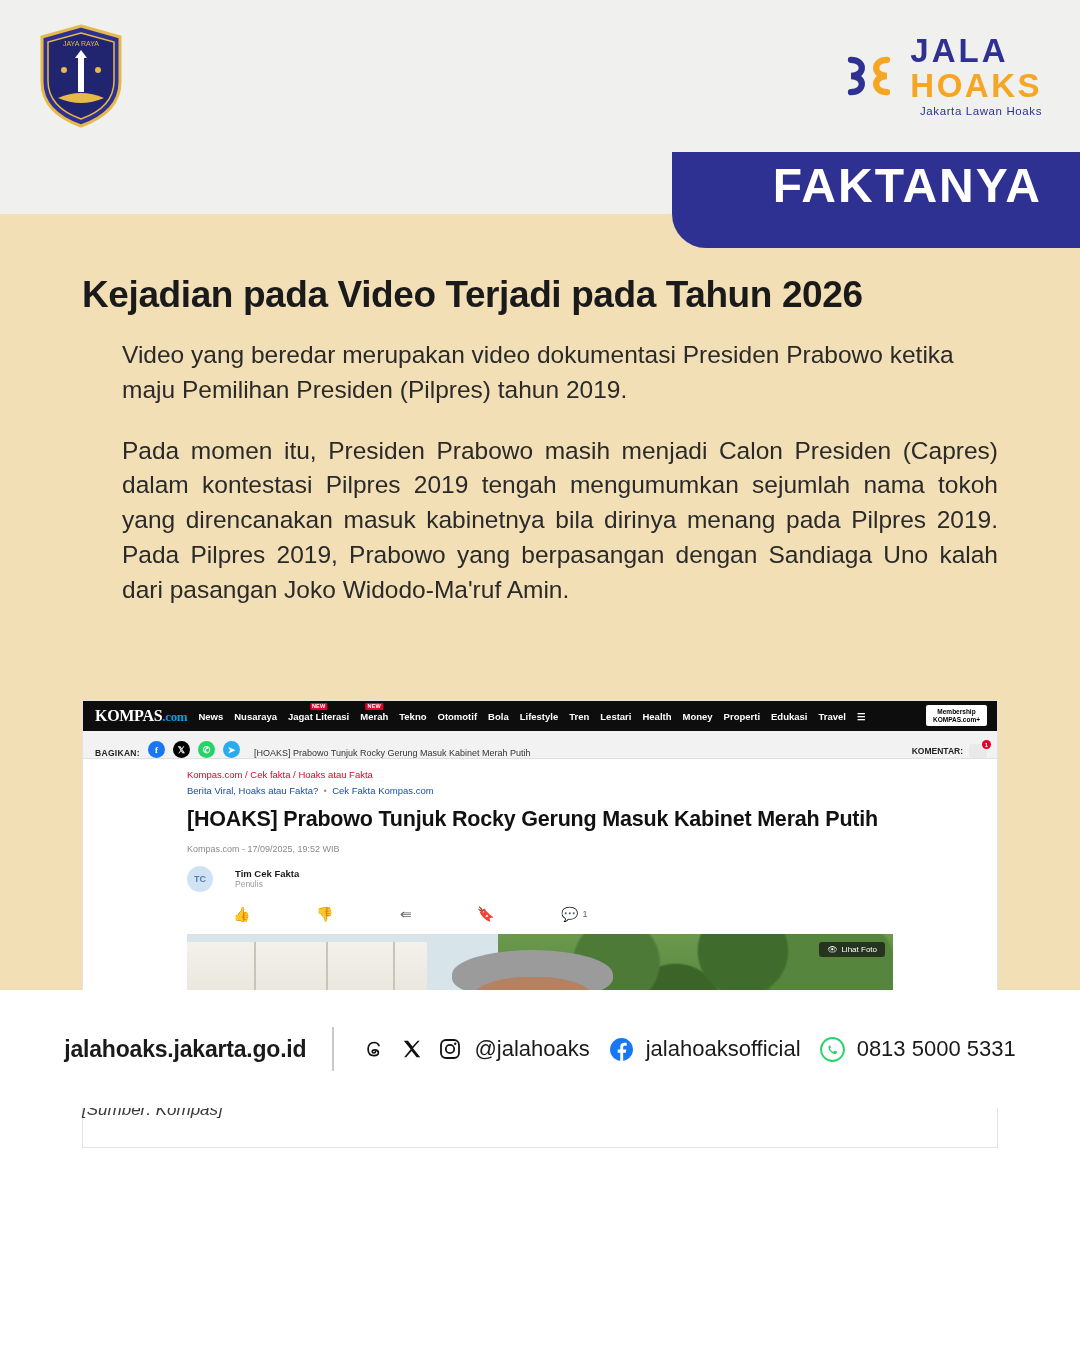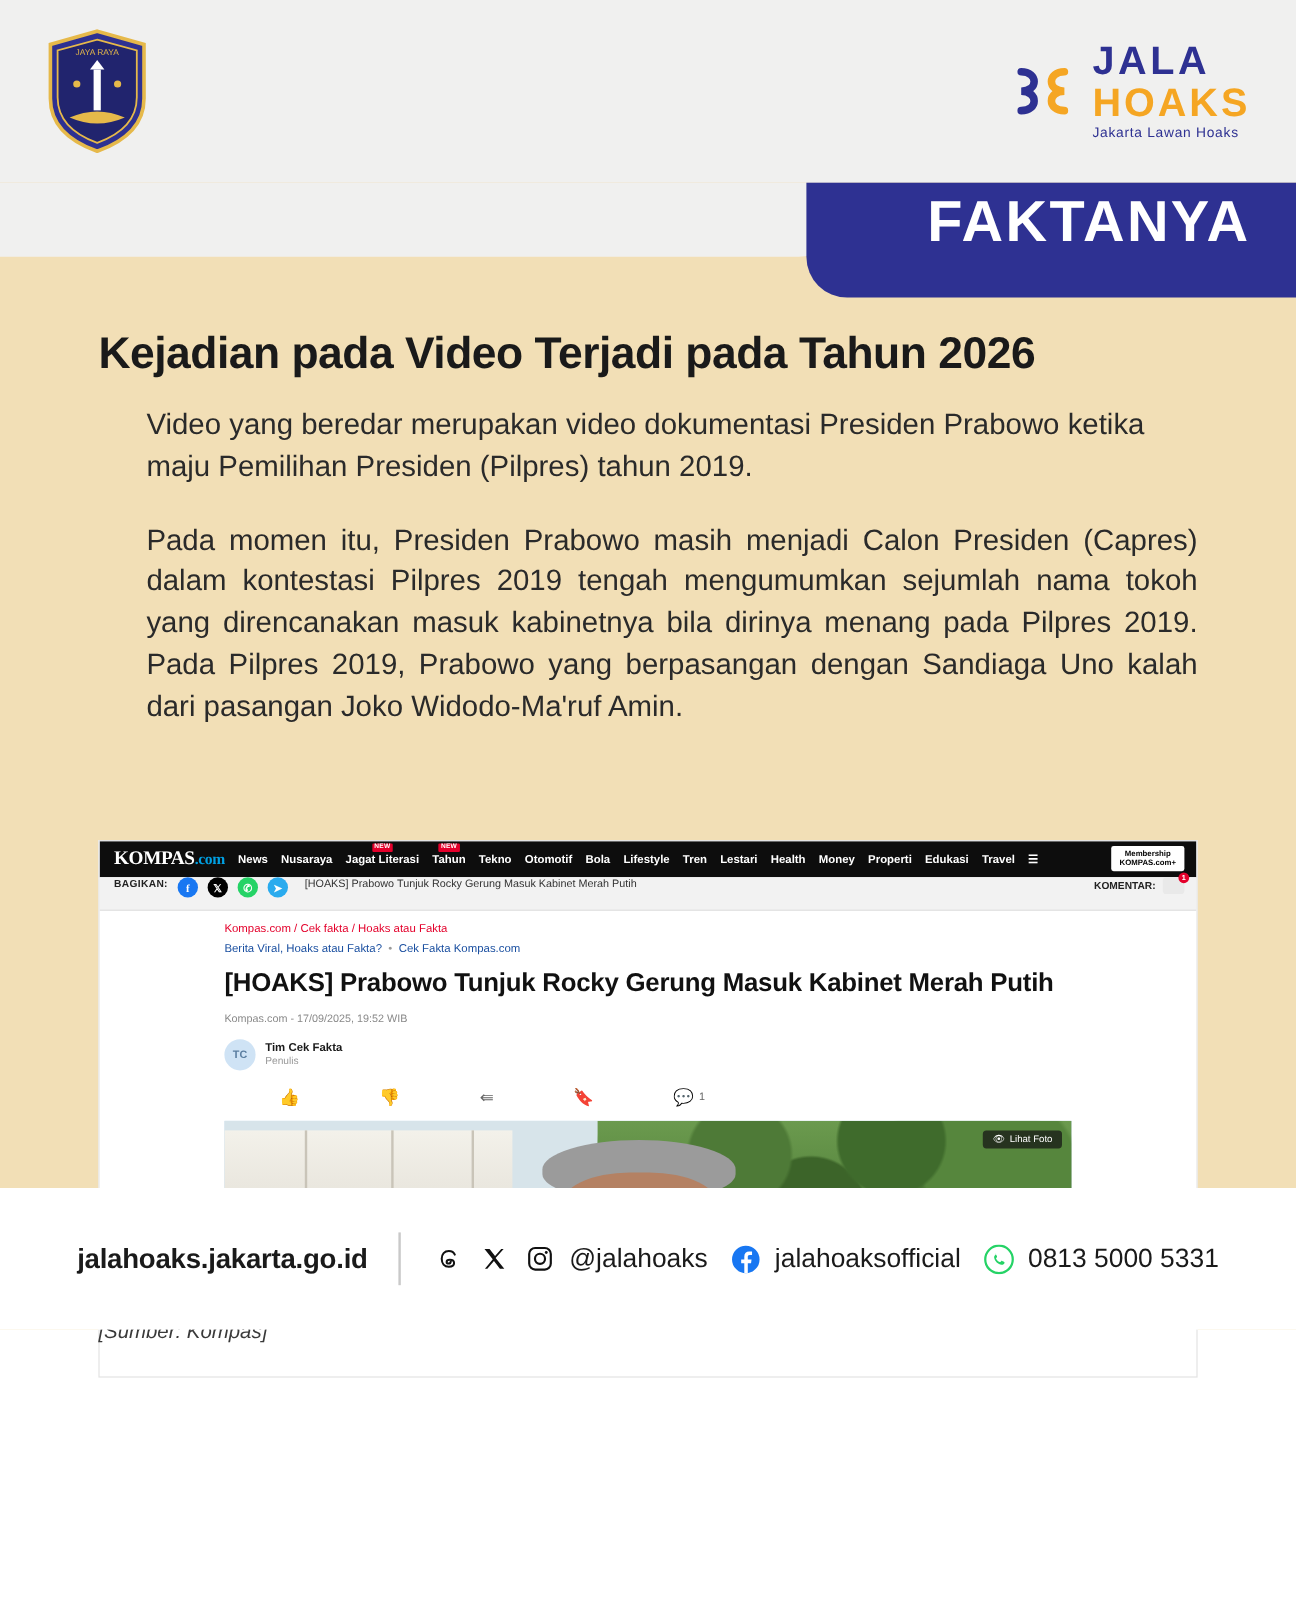--- a/index.html
+++ b/index.html
@@ -33,21 +33,21 @@
   .jala-text .t1 {
     font-size: 33px; font-weight: bold; color: #2e3192;
     letter-spacing: 3px;
   }
   .jala-text .t2 {
     font-size: 33px; font-weight: bold; color: #f5a623;
     letter-spacing: 2.5px; margin-top: 2px;
   }
   .jala-text .t3 {
     font-size: 11.5px; color: #2e3192; letter-spacing: 0.6px;
-    margin-top: 4px; 
+    margin-top: 4px; text-align: right;
   }
 
   
   .banner-wrap {
     position: absolute; top: 152px; left: 0; width: 1080px; height: 100px;
     z-index: 4;
   }
   .banner-cream {
     position: absolute; top: 0; left: 0;
     width: 700px; height: 62px;
@@ -106,21 +106,21 @@
     background: #e4002b; color: #fff; font-size: 5.5px; padding: 0.5px 2px;
     border-radius: 1px; letter-spacing: .2px;
   }
   .k-member {
     position: absolute; right: 10px; top: 4px;
     background: #ffffff; color: #000; font-size: 6.5px; font-weight: bold;
     text-align: center; line-height: 1.25; padding: 2.5px 7px; border-radius: 2px;
   }
   
   .k-share {
-    height: 28px; background: #f2f2f2; display: flex; align-items: flex-start;
+    height: 28px; background: #f2f2f2; display: flex; align-items: flex-end;
     padding: 0 12px; gap: 8px; font-size: 9px; color: #222; border-bottom: 1px solid #e0e0e0;
     position: relative;
   }
   .k-share .lbl { font-weight: bold; font-size: 8.5px; letter-spacing: .3px; }
   .sicon {
     width: 17px; height: 17px; border-radius: 50%; display: inline-flex;
     align-items: center; justify-content: center; color: #fff; font-size: 9px; font-weight: bold;
   }
   .sicon.fb { background: #1877f2; font-family: "Liberation Serif", serif; }
   .sicon.x  { background: #000000; font-size: 9px; }
@@ -143,21 +143,21 @@
   
   .k-body { padding: 10px 0 0 0; background: #fff; }
   .k-crumb { font-size: 9.5px; color: #e4002b; padding: 0 104px 5px; }
   .k-crumb2 { font-size: 9.5px; color: #1a4fa0; padding: 0 104px 10px; }
   .k-crumb2 .sep { color: #999; }
   .k-title {
     font-size: 21.5px; font-weight: bold; color: #111; line-height: 1.28;
     padding: 0 104px; letter-spacing: -0.2px;
   }
   .k-meta { font-size: 9px; color: #8a8a8a; padding: 10px 104px 0; }
-  .k-author { display: flex; align-items: center; gap: 8px; padding: 12px 104px 0; }
+  .k-author { display: flex; align-items: center; gap: 22px; padding: 12px 104px 0; }
   .k-avatar {
     width: 26px; height: 26px; border-radius: 50%; background: #cfe3f5;
     color: #5b7ea0; font-size: 9px; font-weight: bold;
     display: flex; align-items: center; justify-content: center;
   }
   .k-author .nm { font-size: 9.5px; font-weight: bold; color: #1a1a1a; }
   .k-author .rl { font-size: 8.5px; color: #999; }
   .k-actions {
     display: flex; align-items: center; gap: 66px;
     padding: 14px 104px 0; margin-left: 46px; color: #555;
@@ -284,21 +284,21 @@
 
   <div class="shot">
 
     <div class="k-nav">
       <span class="k-logo">
         <span>KOMPAS</span><span class="dot">.com</span>
       </span>
       <span class="item"><span>News</span></span>
       <span class="item"><span>Nusaraya</span></span>
       <span class="item"><span class="new">NEW</span><span>Jagat Literasi</span></span>
-      <span class="item"><span class="new">NEW</span><span>Tahun</span></span>
+      <span class="item"><span class="new">NEW</span><span>Merah</span></span>
       <span class="item"><span>Tekno</span></span>
       <span class="item"><span>Otomotif</span></span>
       <span class="item"><span>Bola</span></span>
       <span class="item"><span>Lifestyle</span></span>
       <span class="item"><span>Tren</span></span>
       <span class="item"><span>Lestari</span></span>
       <span class="item"><span>Health</span></span>
       <span class="item"><span>Money</span></span>
       <span class="item"><span>Properti</span></span>
       <span class="item"><span>Edukasi</span></span>

